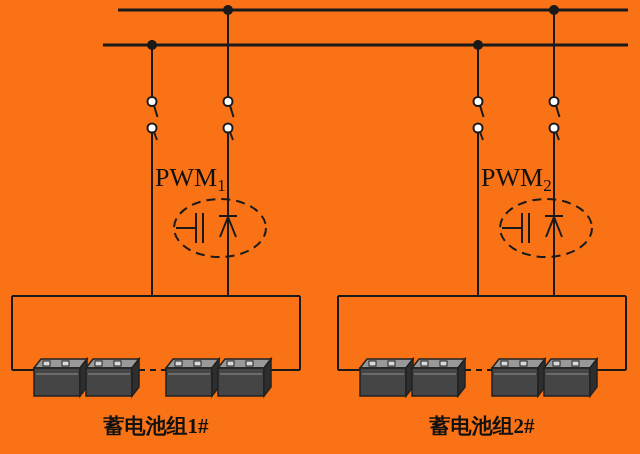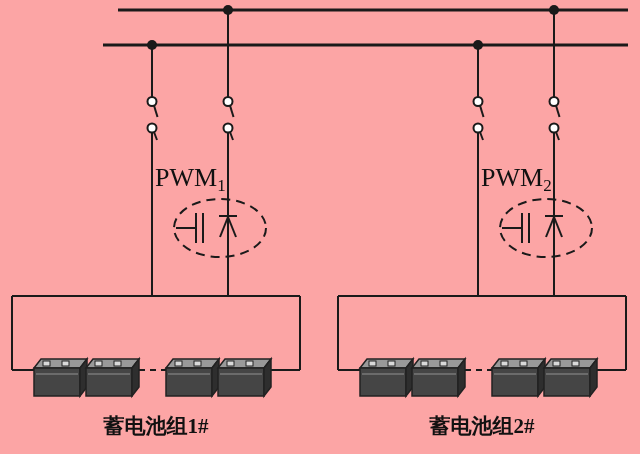--- a/index.html
+++ b/index.html
@@ -1,20 +1,20 @@
 <!DOCTYPE html>
 <html><head>
 <meta charset="utf-8">
 <style>
   html, body { margin: 0; padding: 0; background: #ffffff; }
   .stage {
     position: relative;
     width: 640px;
     height: 454px;
-    background: #fca5a5;
+    background: #f97316;
     overflow: hidden;
     font-family: "Liberation Serif", "DejaVu Serif", serif;
   }
   svg { display: block; }
   text { fill: #111111; }
   .pwm-label { font-size: 26px; }
   .pwm-sub { font-size: 17px; }
   .bank-label { font-size: 21px; font-weight: bold; }
 </style>
 </head>

